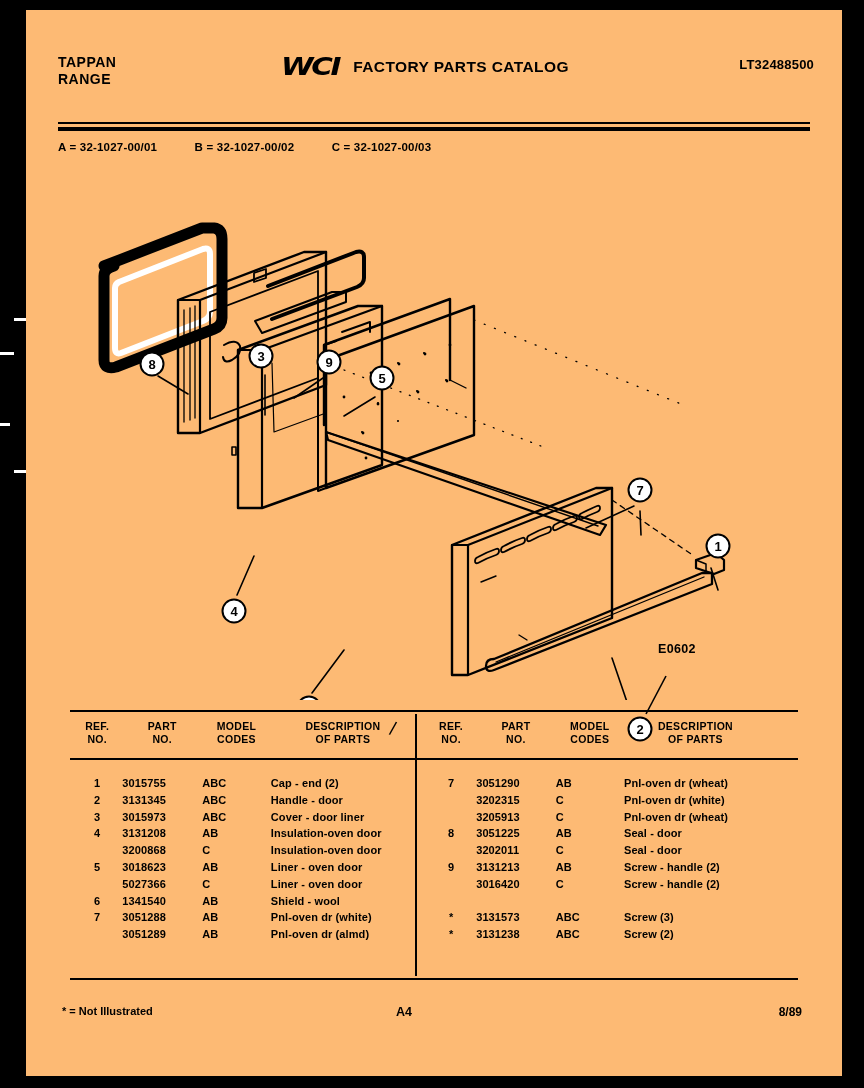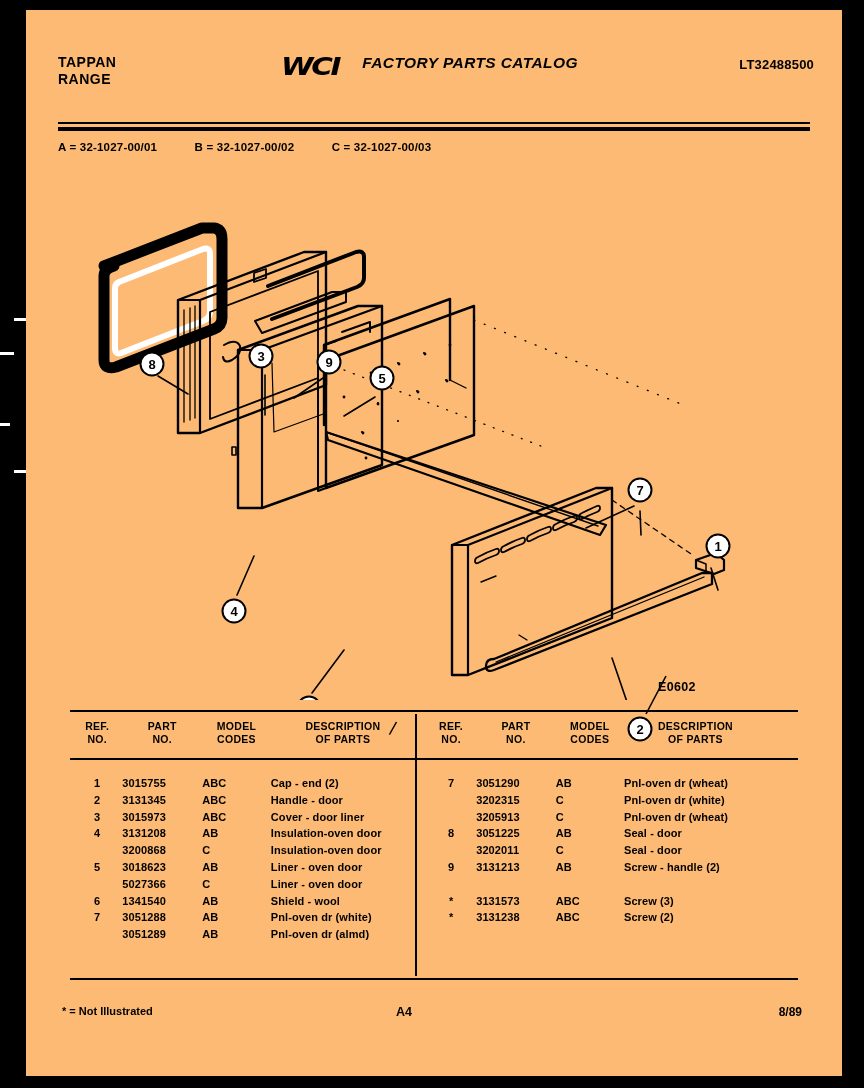--- a/index.html
+++ b/index.html
@@ -60,40 +60,39 @@
     left: 32px; top: 14px;
     font-weight: bold;
     font-size: 14px;
     letter-spacing: 0.5px;
     line-height: 17px;
   }
   .catalog-title-wrap {
     position: absolute;
     left: 255px; top: 14px;
     display: flex;
-    align-items: flex-start;
-    gap: 23px;
+    align-items: center;
+    gap: 6px;
   }
   .wci-logo {
     font-family: "DejaVu Sans", sans-serif;
     font-weight: bold;
     font-style: italic;
     font-size: 25px;
     letter-spacing: -2px;
     line-height: 25px;
     transform: scaleX(1.18);
     transform-origin: left center;
     padding-right: 7px;
   }
   .catalog-title {
     font-weight: bold;
     font-size: 15.5px;
     letter-spacing: 0.4px;
-    margin-left: 2px;
-    font-style: italic;
+    margin-left: 10px;
   }
   .catalog-number {
     position: absolute;
     right: 28px; top: 17px;
     font-weight: bold;
     font-size: 13px;
     letter-spacing: 0.2px;
   }
 
   
@@ -124,21 +123,21 @@
   .diagram {
     position: absolute;
     left: 0; top: 160px;
     width: 816px;
     height: 530px;
   }
   .diagram svg { display:block; }
 
   .diagram-code {
     position: absolute;
-    left: 632px; top: 510px;
+    left: 632px; top: 472px;
     font-weight: bold;
     font-size: 12.5px;
     letter-spacing: 0.3px;
   }
 
   
   .parts-area {
     position: absolute;
     left: 44px; top: 700px;
     width: 728px;
@@ -551,20 +550,26 @@
             <td class="c-model">C</td>
             <td class="c-desc">Seal - door</td>
           </tr>
           <tr>
             <td class="c-ref">9</td>
             <td class="c-part">3131213</td>
             <td class="c-model">AB</td>
             <td class="c-desc">Screw - handle (2)</td>
           </tr>
           <tr>
+            <td class="c-ref"></td>
+            <td class="c-part">3016420</td>
+            <td class="c-model">C</td>
+            <td class="c-desc">Screw - handle (2)</td>
+          </tr>
+          <tr>
             <td class="c-ref">&nbsp;</td>
             <td class="c-part"></td>
             <td class="c-model"></td>
             <td class="c-desc"></td>
           </tr>
           <tr>
             <td class="c-ref">*</td>
             <td class="c-part">3131573</td>
             <td class="c-model">ABC</td>
             <td class="c-desc">Screw (3)</td>

